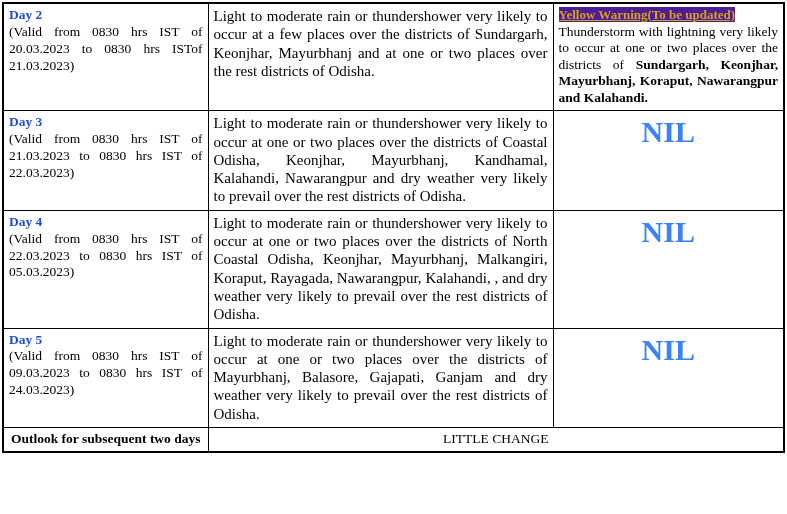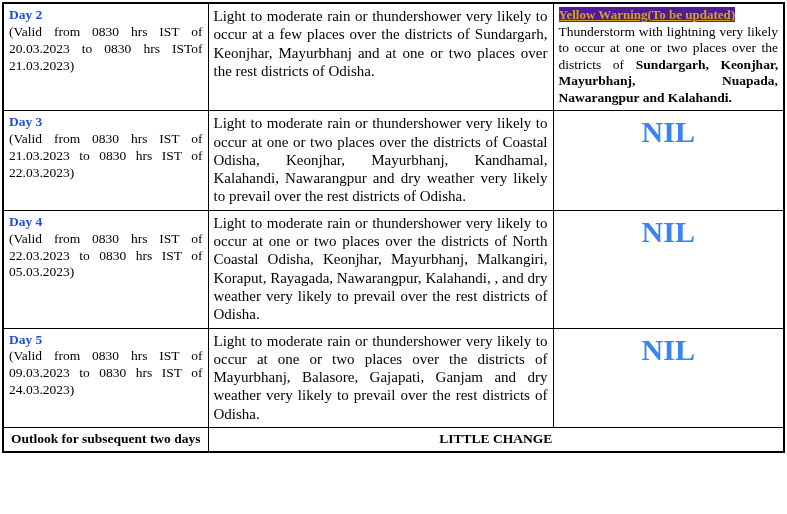--- a/index.html
+++ b/index.html
@@ -86,21 +86,21 @@
     text-align: center;
     font-weight: bold;
     font-size: 14px;
     vertical-align: middle;
     padding-top: 10px;
     padding-bottom: 10px;
     line-height: 1.3;
   }
   td.outlook-value {
     text-align: center;
-    font-weight: bold;
+    font-weight: normal;
     font-size: 15px;
     vertical-align: middle;
     margin-top: 16px;
   }
   .justify-spread {
     text-align: justify;
     text-align-last: justify;
   }
 </style>
 </head>
@@ -119,21 +119,21 @@
           <div class="day-label">Day 2</div>
           <div class="day-valid">(Valid from 0830 hrs IST of 20.03.2023 to 0830 hrs ISTof 21.03.2023)</div>
         </td>
         <td>
           <div class="fc-text">Light to moderate rain or thundershower very likely to occur at a few places over the districts of Sundargarh, Keonjhar, Mayurbhanj and at one or two places over the rest districts of Odisha.</div>
         </td>
         <td class="warn-cell">
           <span class="warn-title">Yellow Warning(To be updated)</span>
           <div class="warn-body">
             <span>Thunderstorm with lightning very likely to occur at one or two places over the districts of</span>
-            <b class="justify-spread">Sundargarh, Keonjhar, Mayurbhanj, Nuapada, Nawarangpur and Kalahandi.</b>
+            <b class="justify-spread">Sundargarh, Keonjhar, Mayurbhanj, Koraput, Nawarangpur and Kalahandi.</b>
           </div>
         </td>
       </tr>
 
       <tr>
         <td>
           <div class="day-label">Day 3</div>
           <div class="day-valid">(Valid from 0830 hrs IST of 21.03.2023 to 0830 hrs IST of 22.03.2023)</div>
         </td>
         <td>

